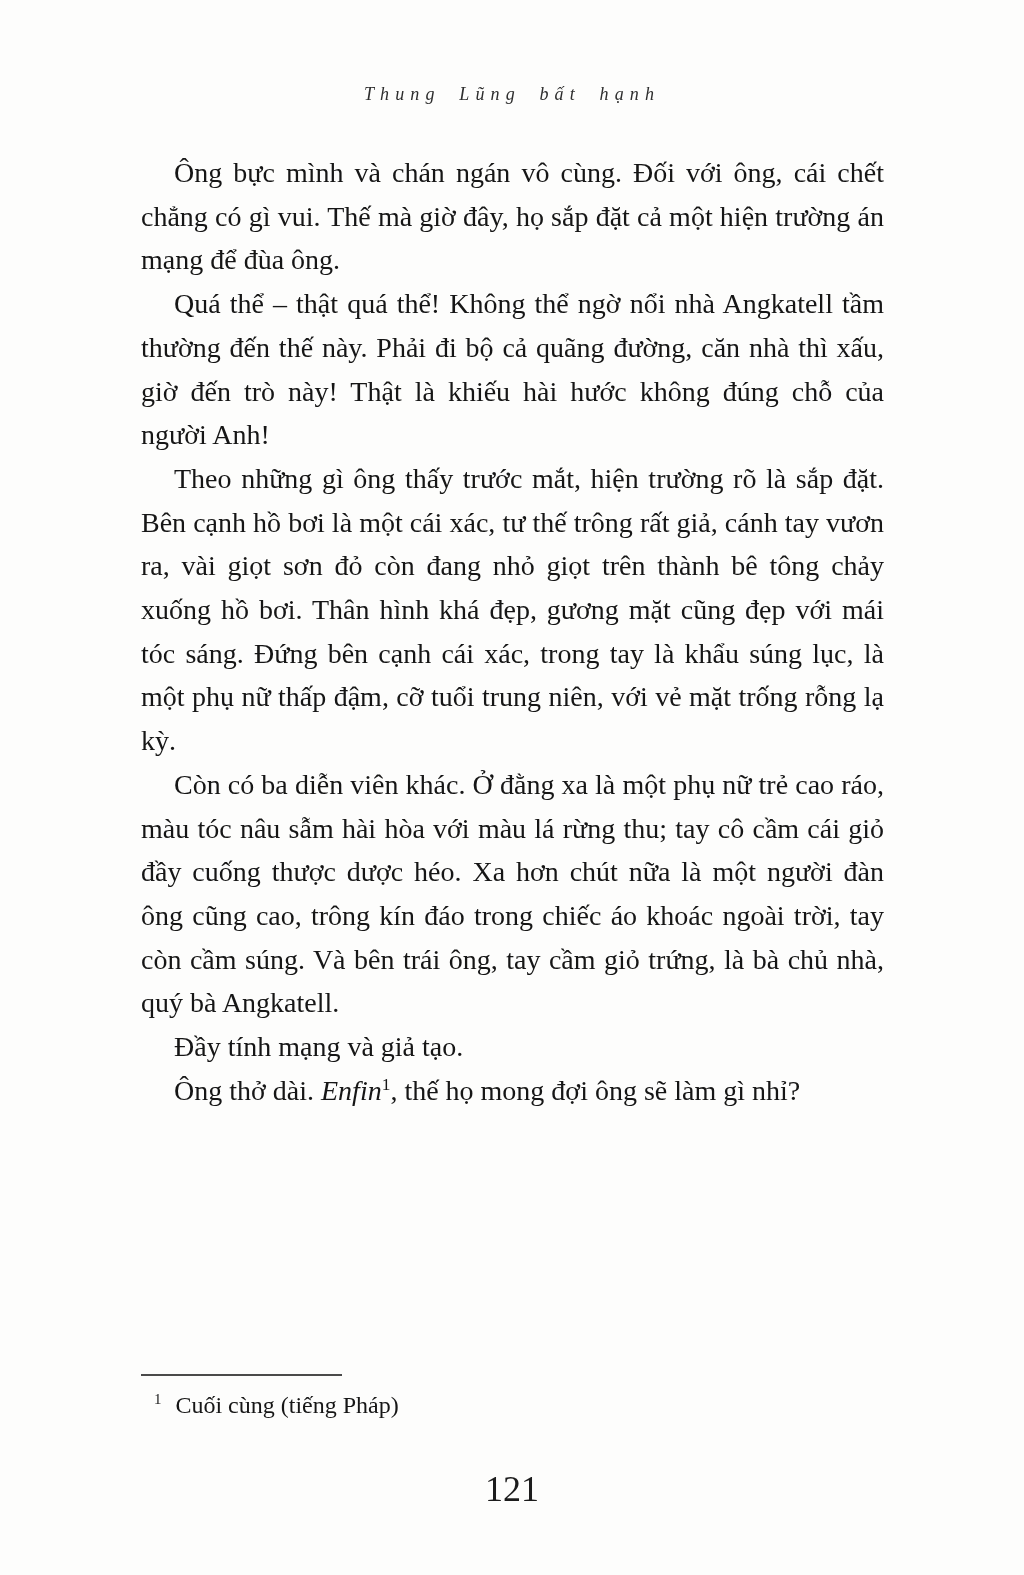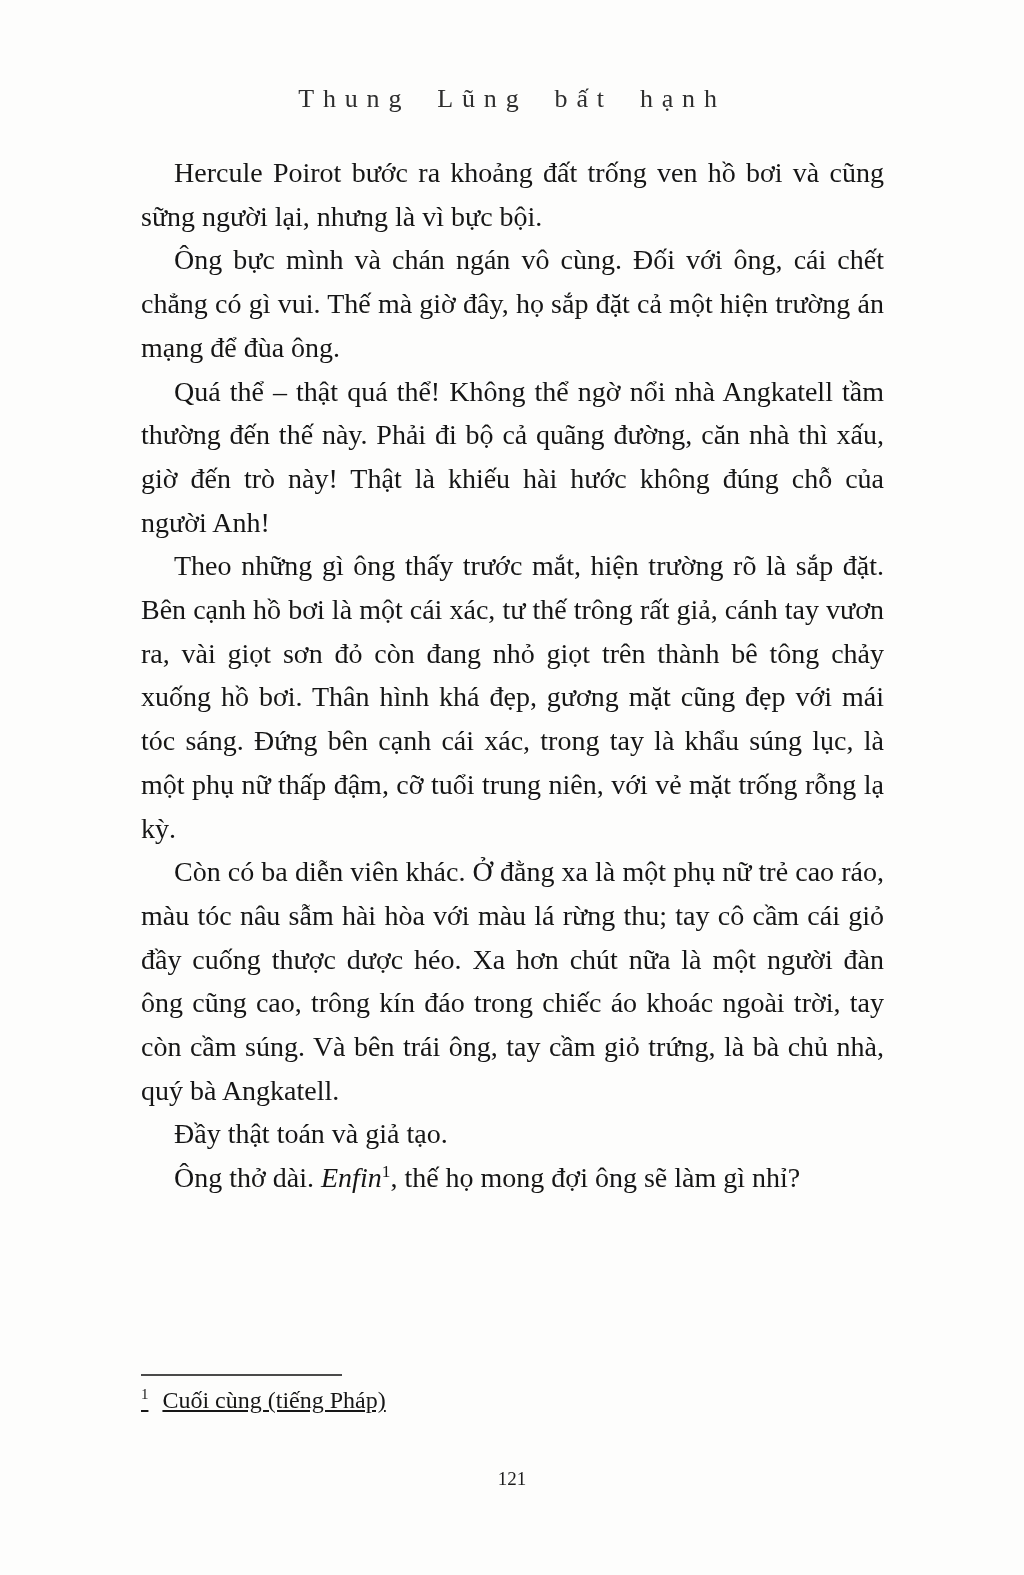--- a/index.html
+++ b/index.html
@@ -16,21 +16,22 @@
     color: #1a1a1a;
     font-family: "Liberation Serif", "DejaVu Serif", serif;
     overflow: hidden;
   }
   .running-head {
     position: absolute;
     top: 84px;
     left: 0;
     width: 100%;
     text-align: center;
-    font-size: 26px;
+    font-style: italic;
+    font-size: 18px;
     letter-spacing: 0.34em;
     word-spacing: 0.45em;
     color: #2e2e2e;
   }
   .body-text {
     position: absolute;
     top: 151px;
     left: 141px;
     width: 743px;
     font-size: 28px;
@@ -55,58 +56,56 @@
     left: 141px;
     width: 743px;
   }
   .footnote-rule {
     width: 201px;
     height: 0;
     border-top: 2px solid #4a4a4a;
     margin: 0 0 8px 0;
   }
   .footnote-line {
-    margin: 0;
+    margin: 13px;
     font-size: 24px;
     line-height: 32px;
     color: #161616;
-    text-decoration: underline;
   }
   .footnote-line sup {
     font-size: 0.62em;
     line-height: 0;
     vertical-align: super;
     margin-right: 14px;
   }
   .page-number {
     position: absolute;
     top: 1468px;
     left: 0;
     width: 100%;
     text-align: center;
-    font-size: 19px;
+    font-size: 36px;
     color: #1c1c1c;
   }
 </style>
 </head>
 <body>
 
 <div class="page">
 
   <header class="running-head">
     <span>Thung Lũng bất hạnh</span>
   </header>
 
   <main class="body-text">
-      <p class="para">Hercule Poirot bước ra khoảng đất trống ven hồ bơi và cũng sững người lại, nhưng là vì bực bội.</p>
       <p class="para">Ông bực mình và chán ngán vô cùng. Đối với ông, cái chết chẳng có gì vui. Thế mà giờ đây, họ sắp đặt cả một hiện trường án mạng để đùa ông.</p>
       <p class="para">Quá thể – thật quá thể! Không thể ngờ nổi nhà Angkatell tầm thường đến thế này. Phải đi bộ cả quãng đường, căn nhà thì xấu, giờ đến trò này! Thật là khiếu hài hước không đúng chỗ của người Anh!</p>
       <p class="para">Theo những gì ông thấy trước mắt, hiện trường rõ là sắp đặt. Bên cạnh hồ bơi là một cái xác, tư thế trông rất giả, cánh tay vươn ra, vài giọt sơn đỏ còn đang nhỏ giọt trên thành bê tông chảy xuống hồ bơi. Thân hình khá đẹp, gương mặt cũng đẹp với mái tóc sáng. Đứng bên cạnh cái xác, trong tay là khẩu súng lục, là một phụ nữ thấp đậm, cỡ tuổi trung niên, với vẻ mặt trống rỗng lạ kỳ.</p>
       <p class="para">Còn có ba diễn viên khác. Ở đằng xa là một phụ nữ trẻ cao ráo, màu tóc nâu sẫm hài hòa với màu lá rừng thu; tay cô cầm cái giỏ đầy cuống thược dược héo. Xa hơn chút nữa là một người đàn ông cũng cao, trông kín đáo trong chiếc áo khoác ngoài trời, tay còn cầm súng. Và bên trái ông, tay cầm giỏ trứng, là bà chủ nhà, quý bà Angkatell.</p>
-      <p class="para">Đầy thật toán và giả tạo.</p>
+      <p class="para">Đầy tính mạng và giả tạo.</p>
       <p class="para">Ông thở dài. <em>Enfin</em><sup>1</sup>, thế họ mong đợi ông sẽ làm gì nhỉ?</p>
     </main>
 
   <div class="footnote">
     <div class="footnote-rule"></div>
     <p class="footnote-line">
       <sup>1</sup><span>Cuối cùng (tiếng Pháp)</span>
     </p>
   </div>
 

